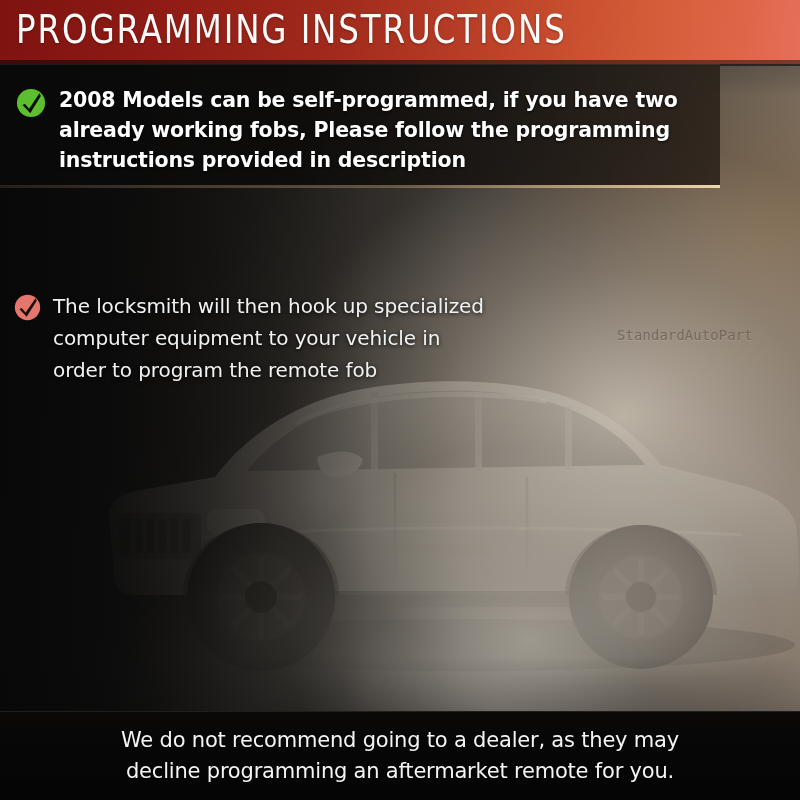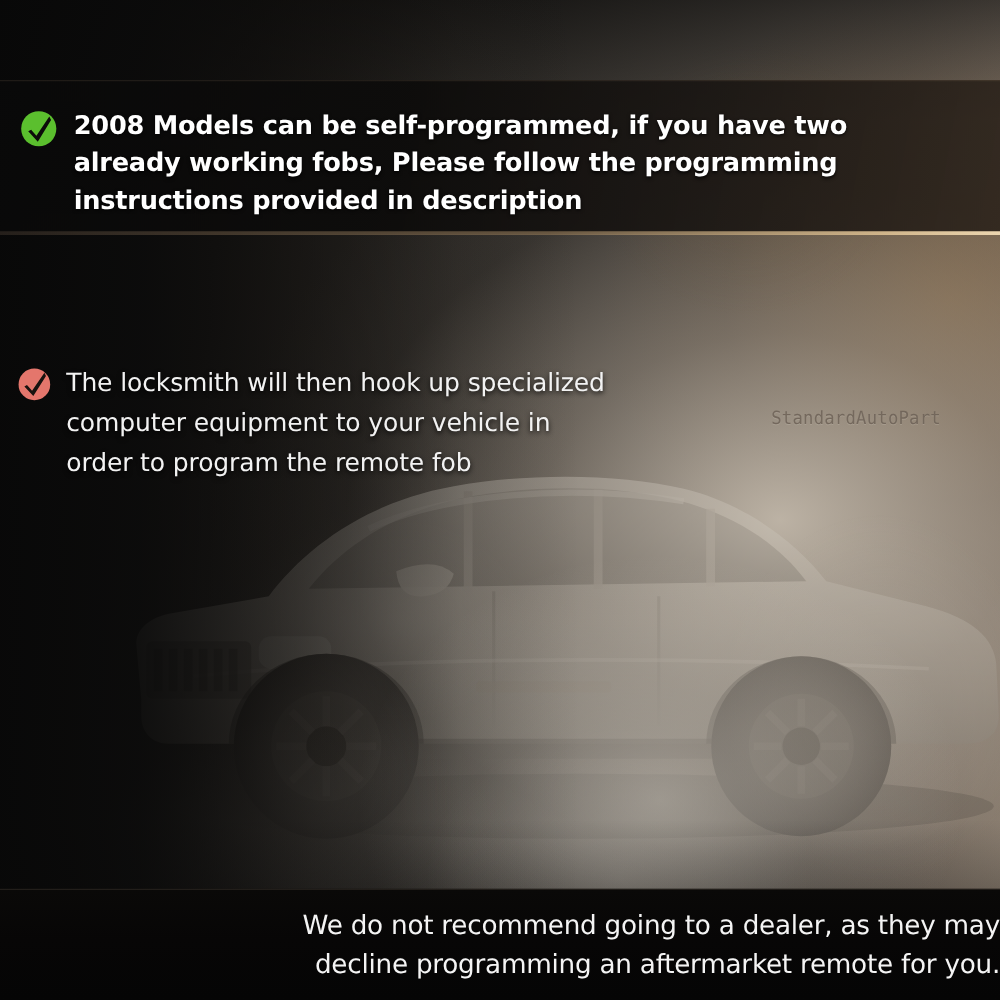--- a/index.html
+++ b/index.html
@@ -98,21 +98,21 @@
     white-space: nowrap;
     transform: scaleX(0.93) scaleY(1.10);
     transform-origin: left top;
     text-shadow: 0 1px 2px rgba(60,10,5,0.45);
   }
 
   
   .sec-green {
     position: absolute;
     left: 0; top: 64px;
-    width: 800px;
+    width: 720px;
     height: 122px;
     background: linear-gradient(100deg, rgba(9,9,9,0.97) 0%, rgba(13,12,11,0.96) 40%, rgba(26,22,19,0.93) 70%, rgba(44,35,27,0.90) 100%);
     border-top: 1px solid rgba(120,100,80,0.20);
   }
   .sec-green::after {
     content: "";
     position: absolute;
     left: 0; right: 0; bottom: -1px;
     height: 3px;
     background: linear-gradient(to right, rgba(60,50,42,0.55) 0%, rgba(130,108,80,0.75) 55%, rgba(214,186,142,0.95) 88%, rgba(236,214,176,1) 100%);
@@ -209,21 +209,21 @@
   
   .footer {
     position: absolute;
     left: 0; bottom: 0;
     width: 800px;
     height: 88px;
     background: linear-gradient(to bottom, #0a0908 0%, #070606 45%, #050505 100%);
     border-top: 1px solid rgba(90,78,66,0.35);
     display: flex;
     flex-direction: column;
-    align-items: flex-end;
+    align-items: center;
     justify-content: center;
   }
   .footer-line {
     font-family: "DejaVu Sans", sans-serif;
     font-size: 21px;
     font-weight: 400;
     line-height: 31px;
     color: #f4f4f4;
     letter-spacing: -0.2px;
     white-space: nowrap;
@@ -325,20 +325,23 @@
           <path d="M557,263 L573,279"></path>
         <path d="M573,225 L557,241"></path>
           <path d="M535,263 L519,279"></path>
       </g>
     </svg>
   </div>
 
   <div class="bg-haze"></div>
   <div class="bg-vignette"></div>
 
+  <div class="header">
+    <div class="header-title">PROGRAMMING  INSTRUCTIONS</div>
+  </div>
 
   <div class="sec-green">
     <div class="row">
       <span class="check-green">
         <svg viewBox="0 0 32 32" xmlns="http://www.w3.org/2000/svg">
           <circle cx="16" cy="16" r="15" fill="#5bbf2e"></circle>
           <path d="M9.5 16.8 L14 22 L25 5.5 L26.5 8.5 L15.2 27 L7 18.2 Z" fill="#0c0b0a"></path>
         </svg>
       </span>
       <div class="green-text">2008 Models can be self-programmed, if you have two already working fobs, Please follow the programming instructions provided in description</div>

